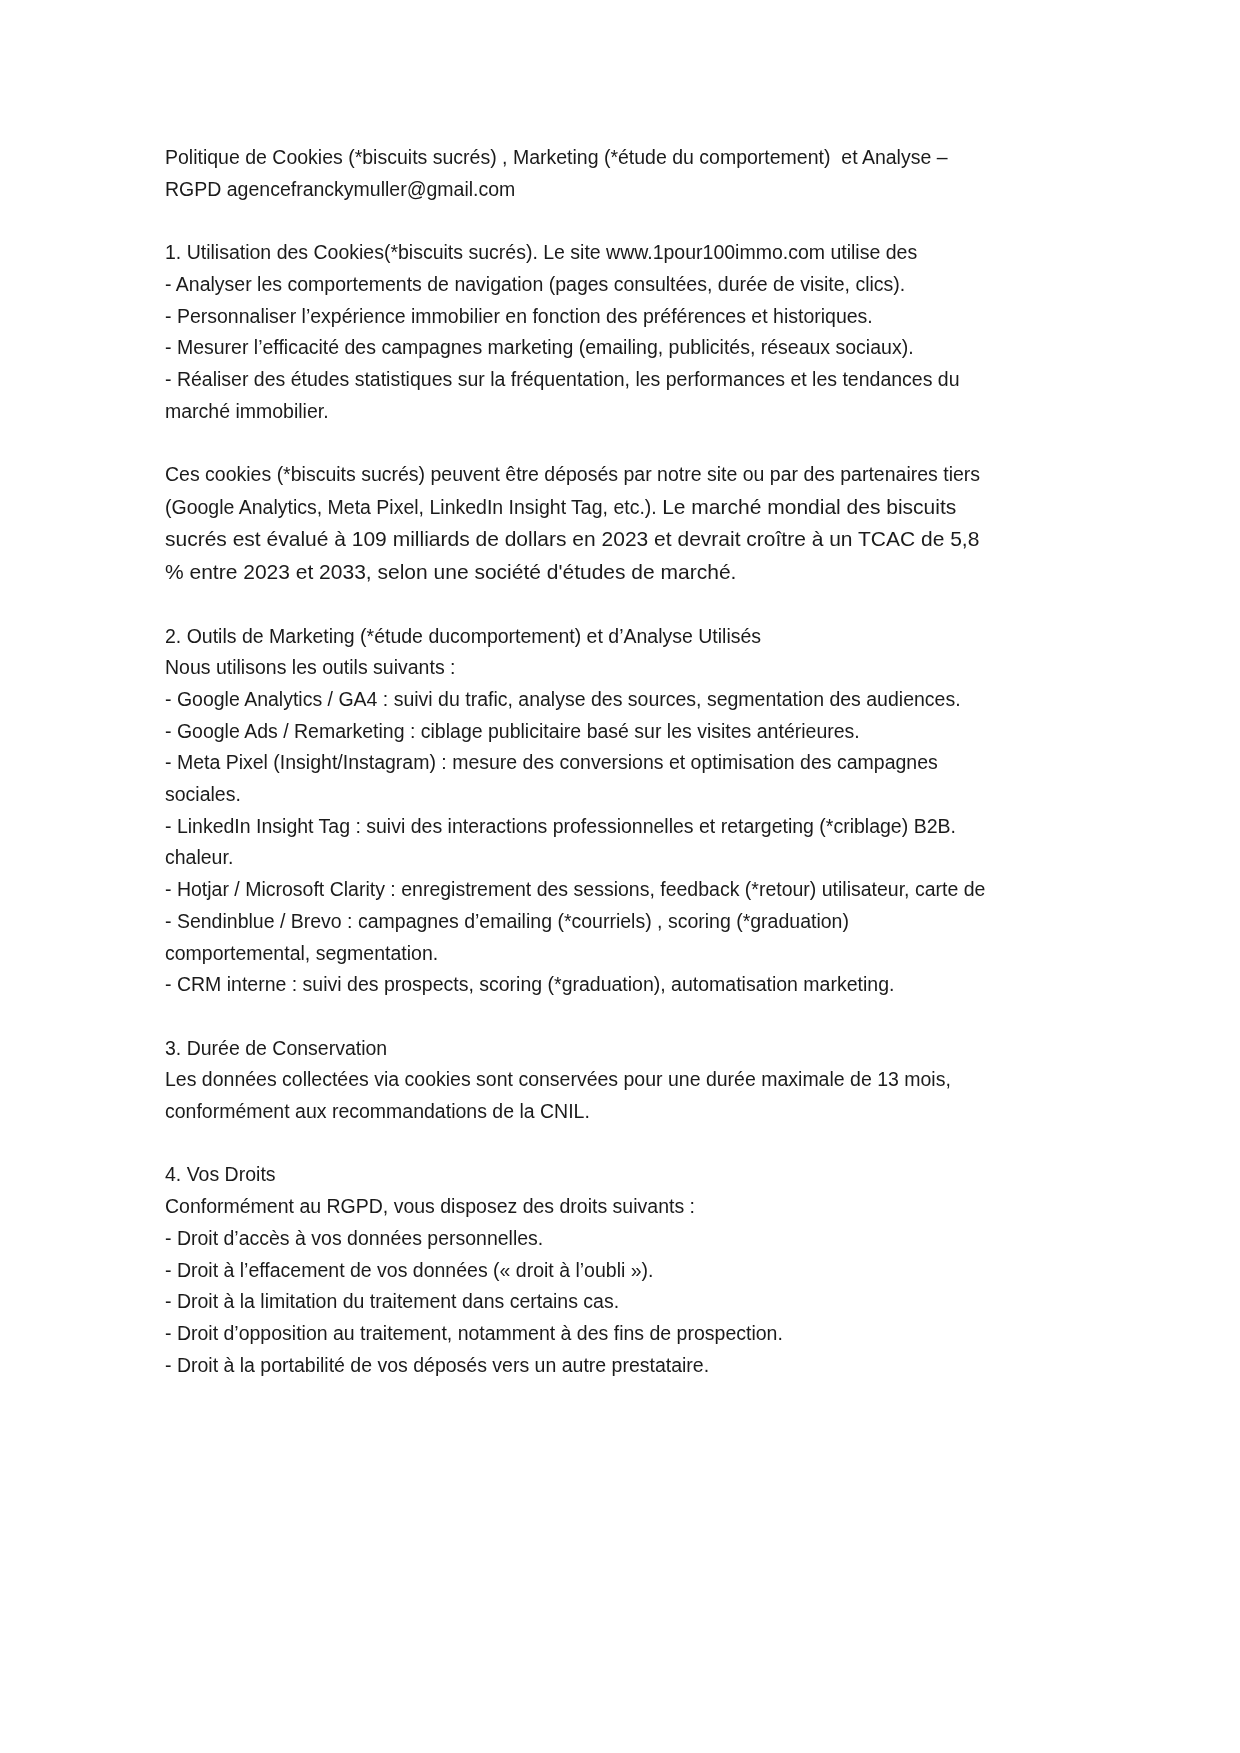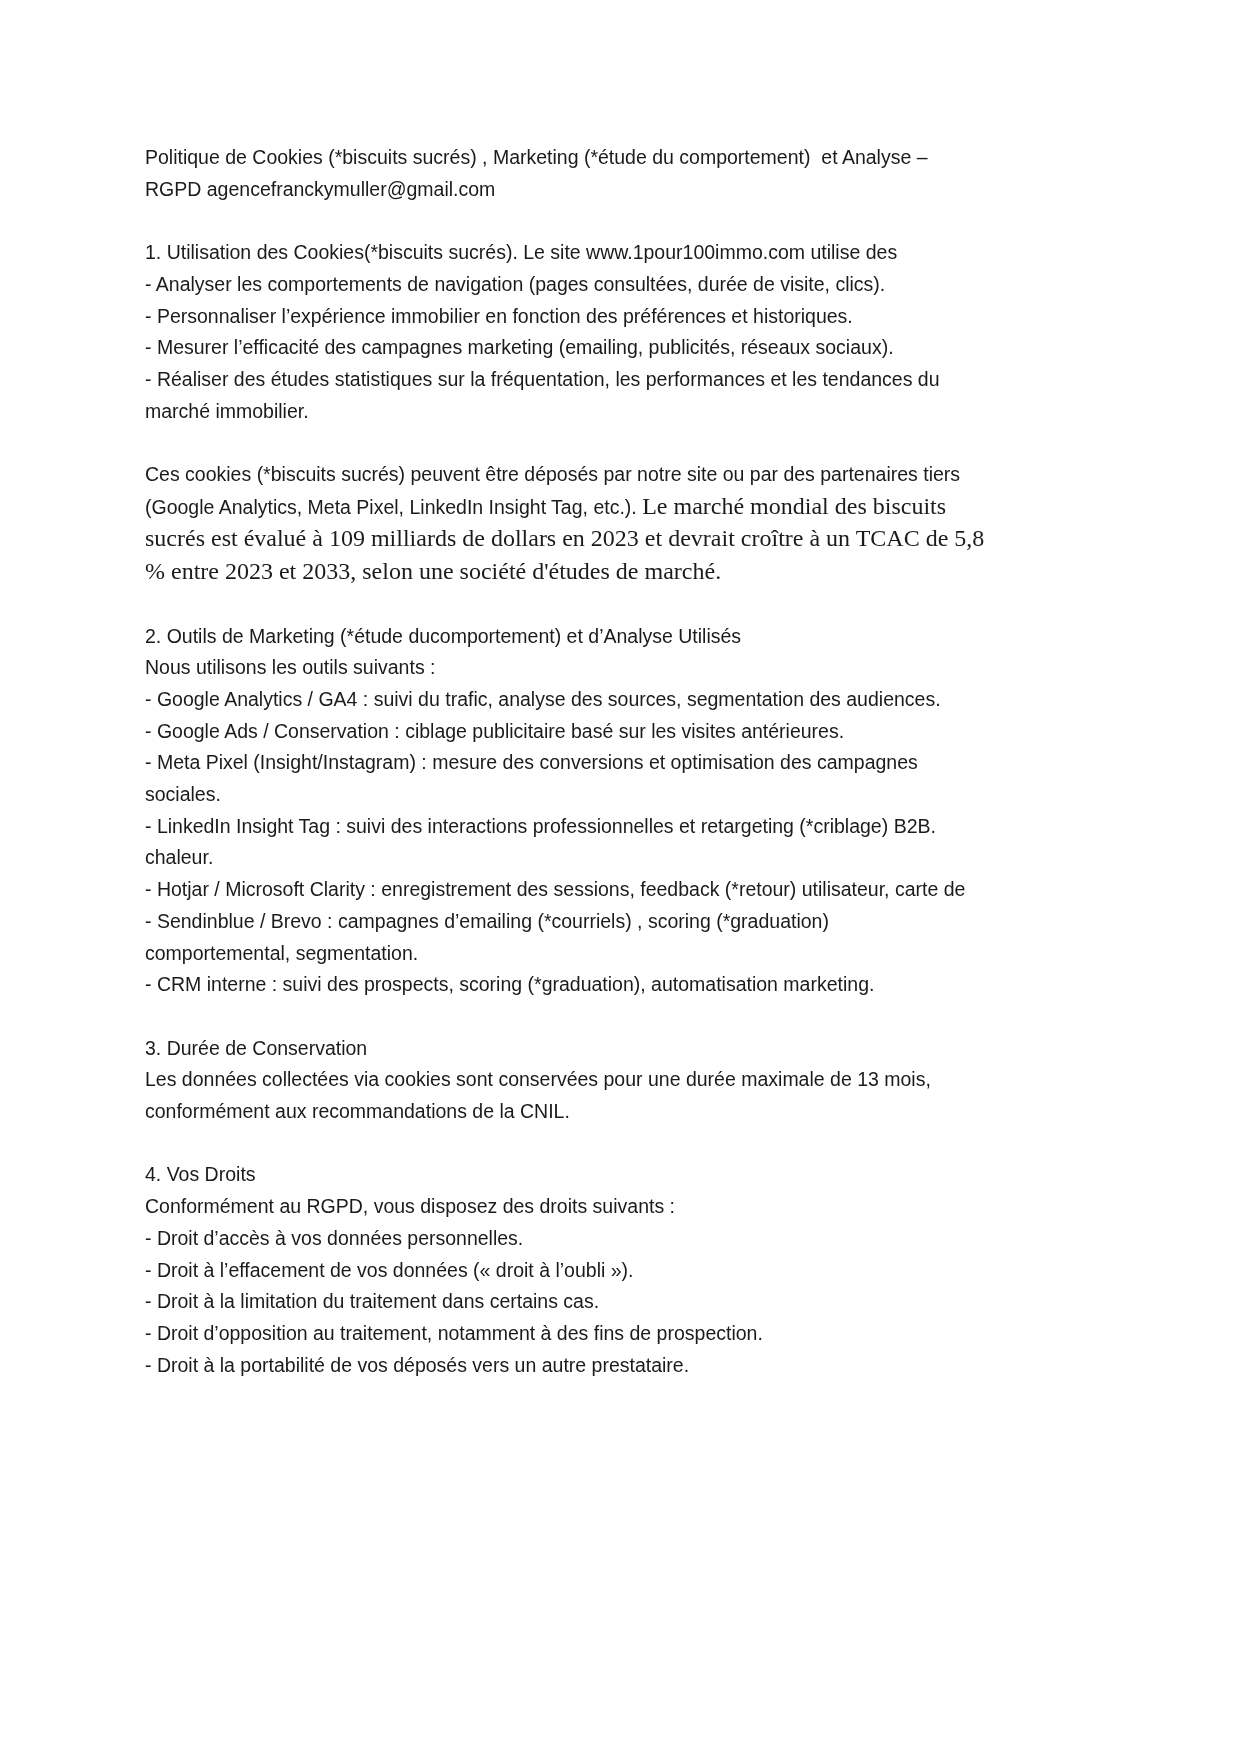--- a/index.html
+++ b/index.html
@@ -26,28 +26,29 @@
     font-weight: 400;
   }
   .para {
     margin: 0 0 31.7px 0;
   }
   .para:last-child {
     margin-bottom: 0;
   }
   .line {
     white-space: pre;   
+    margin-left: 20px;
   }
   .run-body {
     font-family: "Liberation Sans", sans-serif;
   }
   .run-em {
     
-    font-family: Liberation Serif, serif;
-    font-size: 24px;
+    font-family: Liberation Sans, sans-serif;
+    font-size: 21px;
   }
 </style>
 </head>
 <body>
 
 <div class="page">
   <div class="doc">
       <div class="para">
         <div class="line"><span class="run-body">Politique de Cookies (*biscuits sucrés) , Marketing (*étude du comportement)  et Analyse –</span></div>
         <div class="line"><span class="run-body">RGPD agencefranckymuller@gmail.com</span></div>
@@ -63,21 +64,21 @@
       <div class="para">
         <div class="line"><span class="run-body">Ces cookies (*biscuits sucrés) peuvent être déposés par notre site ou par des partenaires tiers</span></div>
         <div class="line"><span class="run-body">(Google Analytics, Meta Pixel, LinkedIn Insight Tag, etc.). </span><span class="run-em">Le marché mondial des biscuits</span></div>
         <div class="line"><span class="run-em">sucrés est évalué à 109 milliards de dollars en 2023 et devrait croître à un TCAC de 5,8</span></div>
         <div class="line"><span class="run-em">% entre 2023 et 2033, selon une société d'études de marché.</span></div>
       </div>
       <div class="para">
         <div class="line"><span class="run-body">2. Outils de Marketing (*étude ducomportement) et d’Analyse Utilisés</span></div>
         <div class="line"><span class="run-body">Nous utilisons les outils suivants :</span></div>
         <div class="line"><span class="run-body">- Google Analytics / GA4 : suivi du trafic, analyse des sources, segmentation des audiences.</span></div>
-        <div class="line"><span class="run-body">- Google Ads / Conservation : ciblage publicitaire basé sur les visites antérieures.</span></div>
+        <div class="line"><span class="run-body">- Google Ads / Remarketing : ciblage publicitaire basé sur les visites antérieures.</span></div>
         <div class="line"><span class="run-body">- Meta Pixel (Insight/Instagram) : mesure des conversions et optimisation des campagnes</span></div>
         <div class="line"><span class="run-body">sociales.</span></div>
         <div class="line"><span class="run-body">- LinkedIn Insight Tag : suivi des interactions professionnelles et retargeting (*criblage) B2B.</span></div>
         <div class="line"><span class="run-body">chaleur.</span></div>
         <div class="line"><span class="run-body">- Hotjar / Microsoft Clarity : enregistrement des sessions, feedback (*retour) utilisateur, carte de</span></div>
         <div class="line"><span class="run-body">- Sendinblue / Brevo : campagnes d’emailing (*courriels) , scoring (*graduation)</span></div>
         <div class="line"><span class="run-body">comportemental, segmentation.</span></div>
         <div class="line"><span class="run-body">- CRM interne : suivi des prospects, scoring (*graduation), automatisation marketing.</span></div>
       </div>
       <div class="para">

